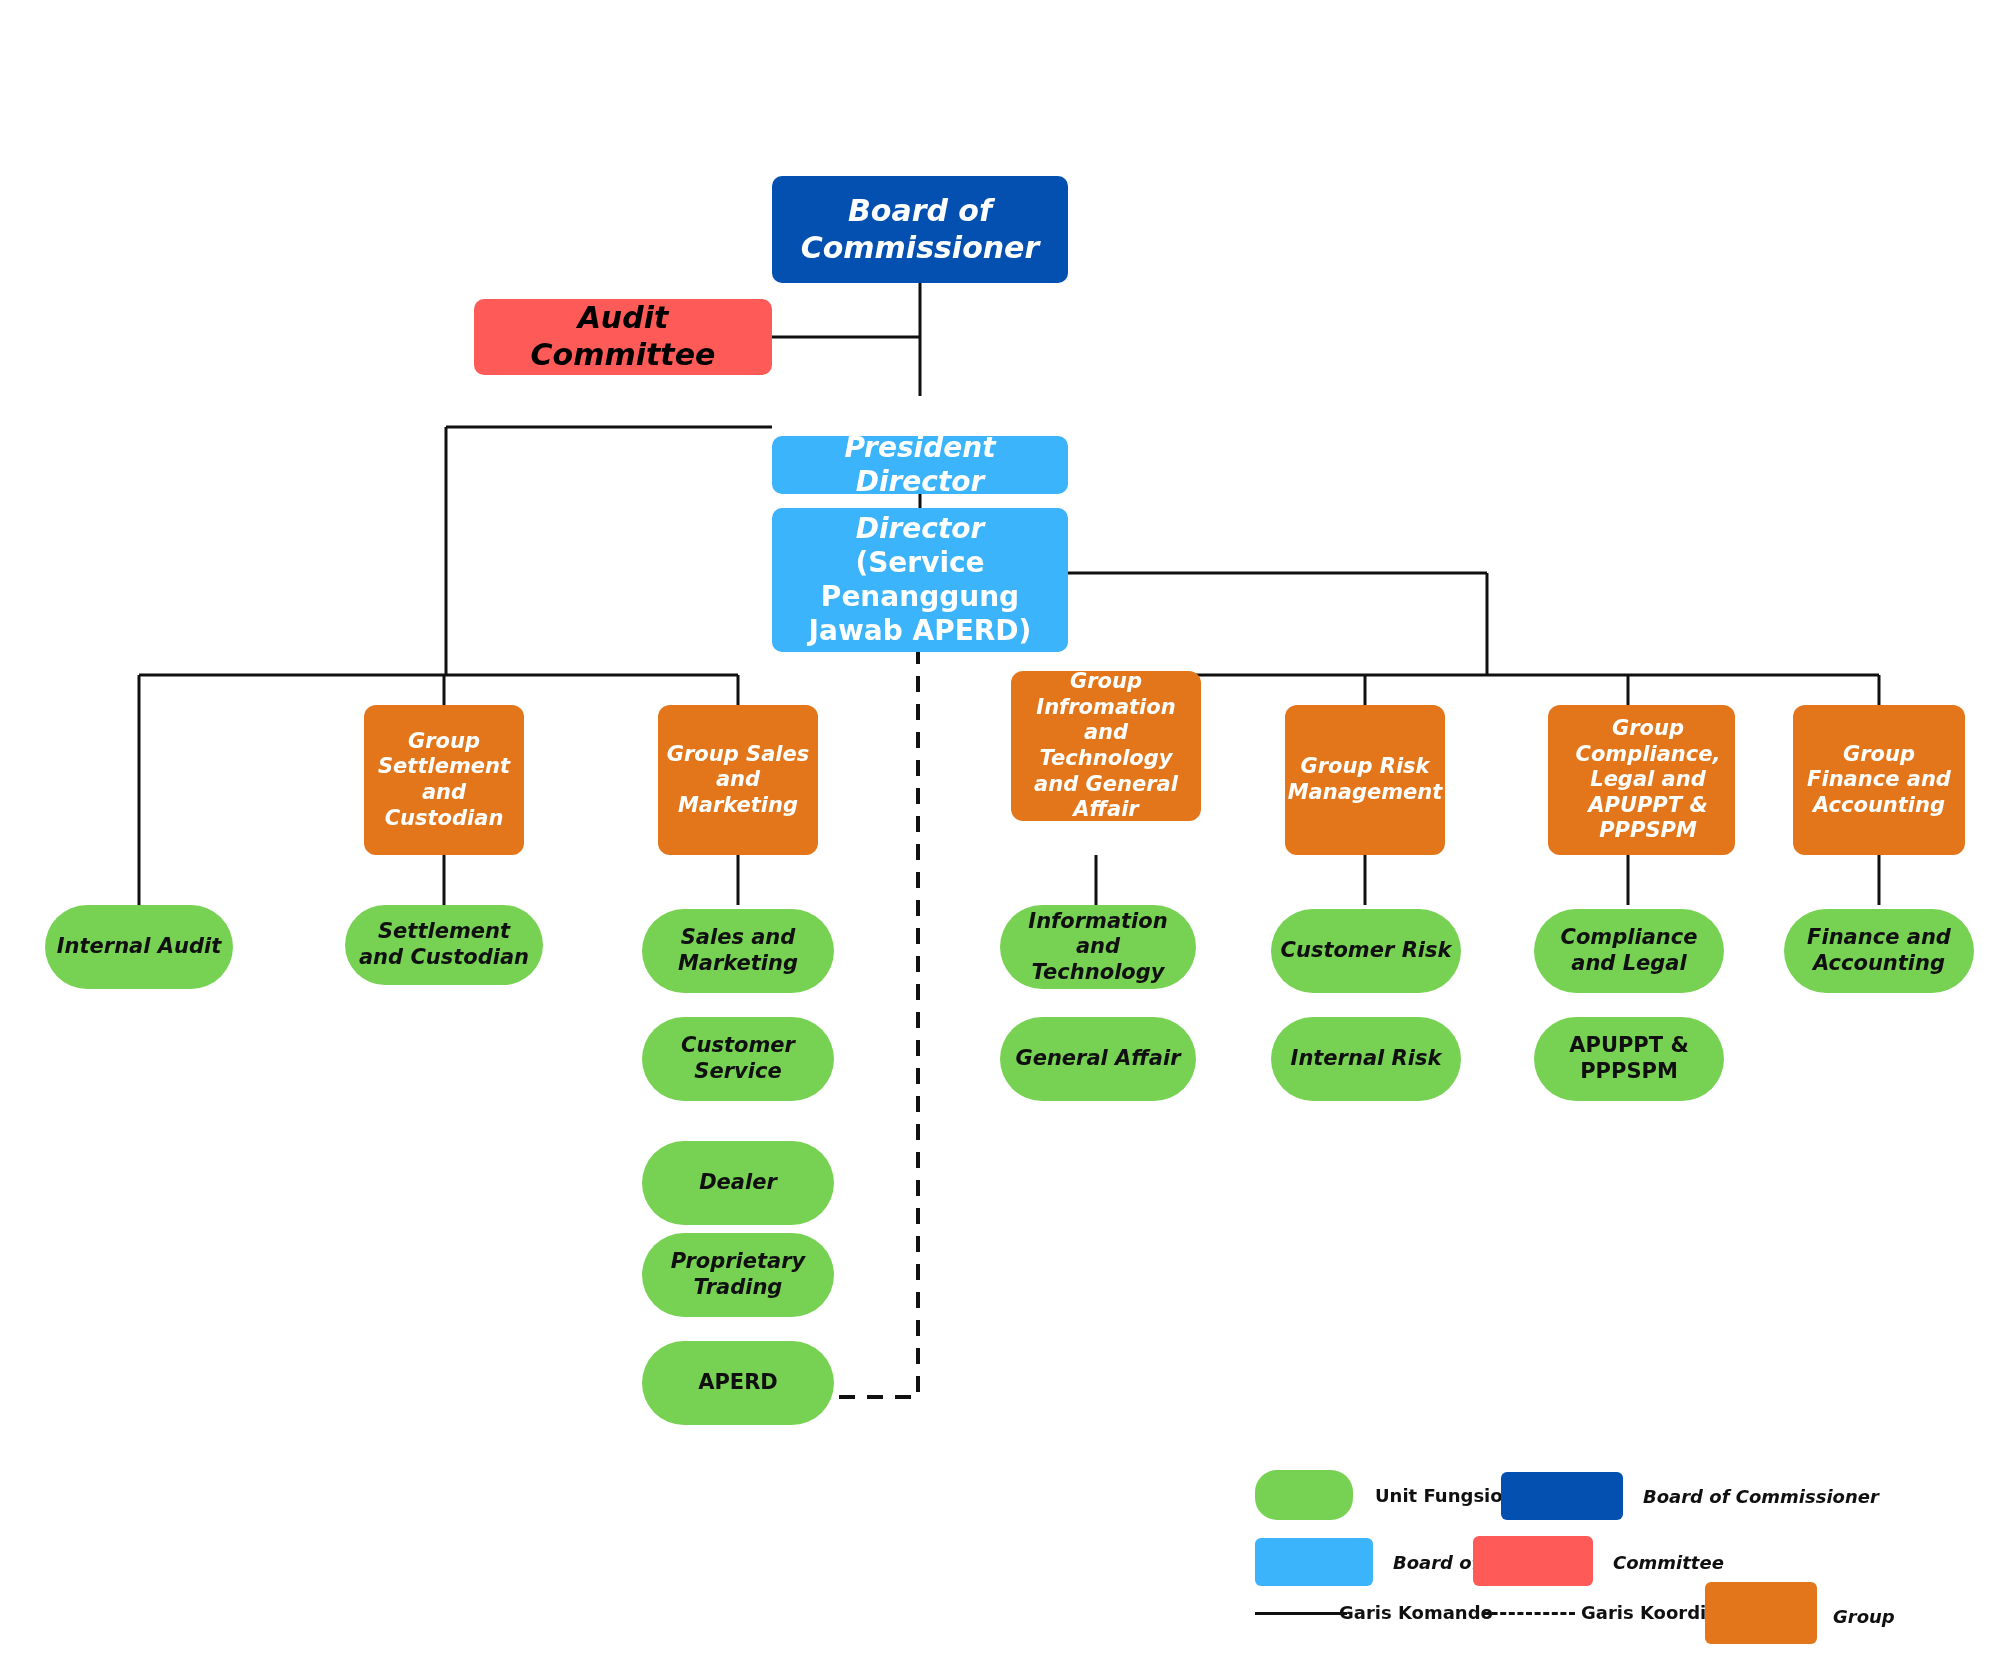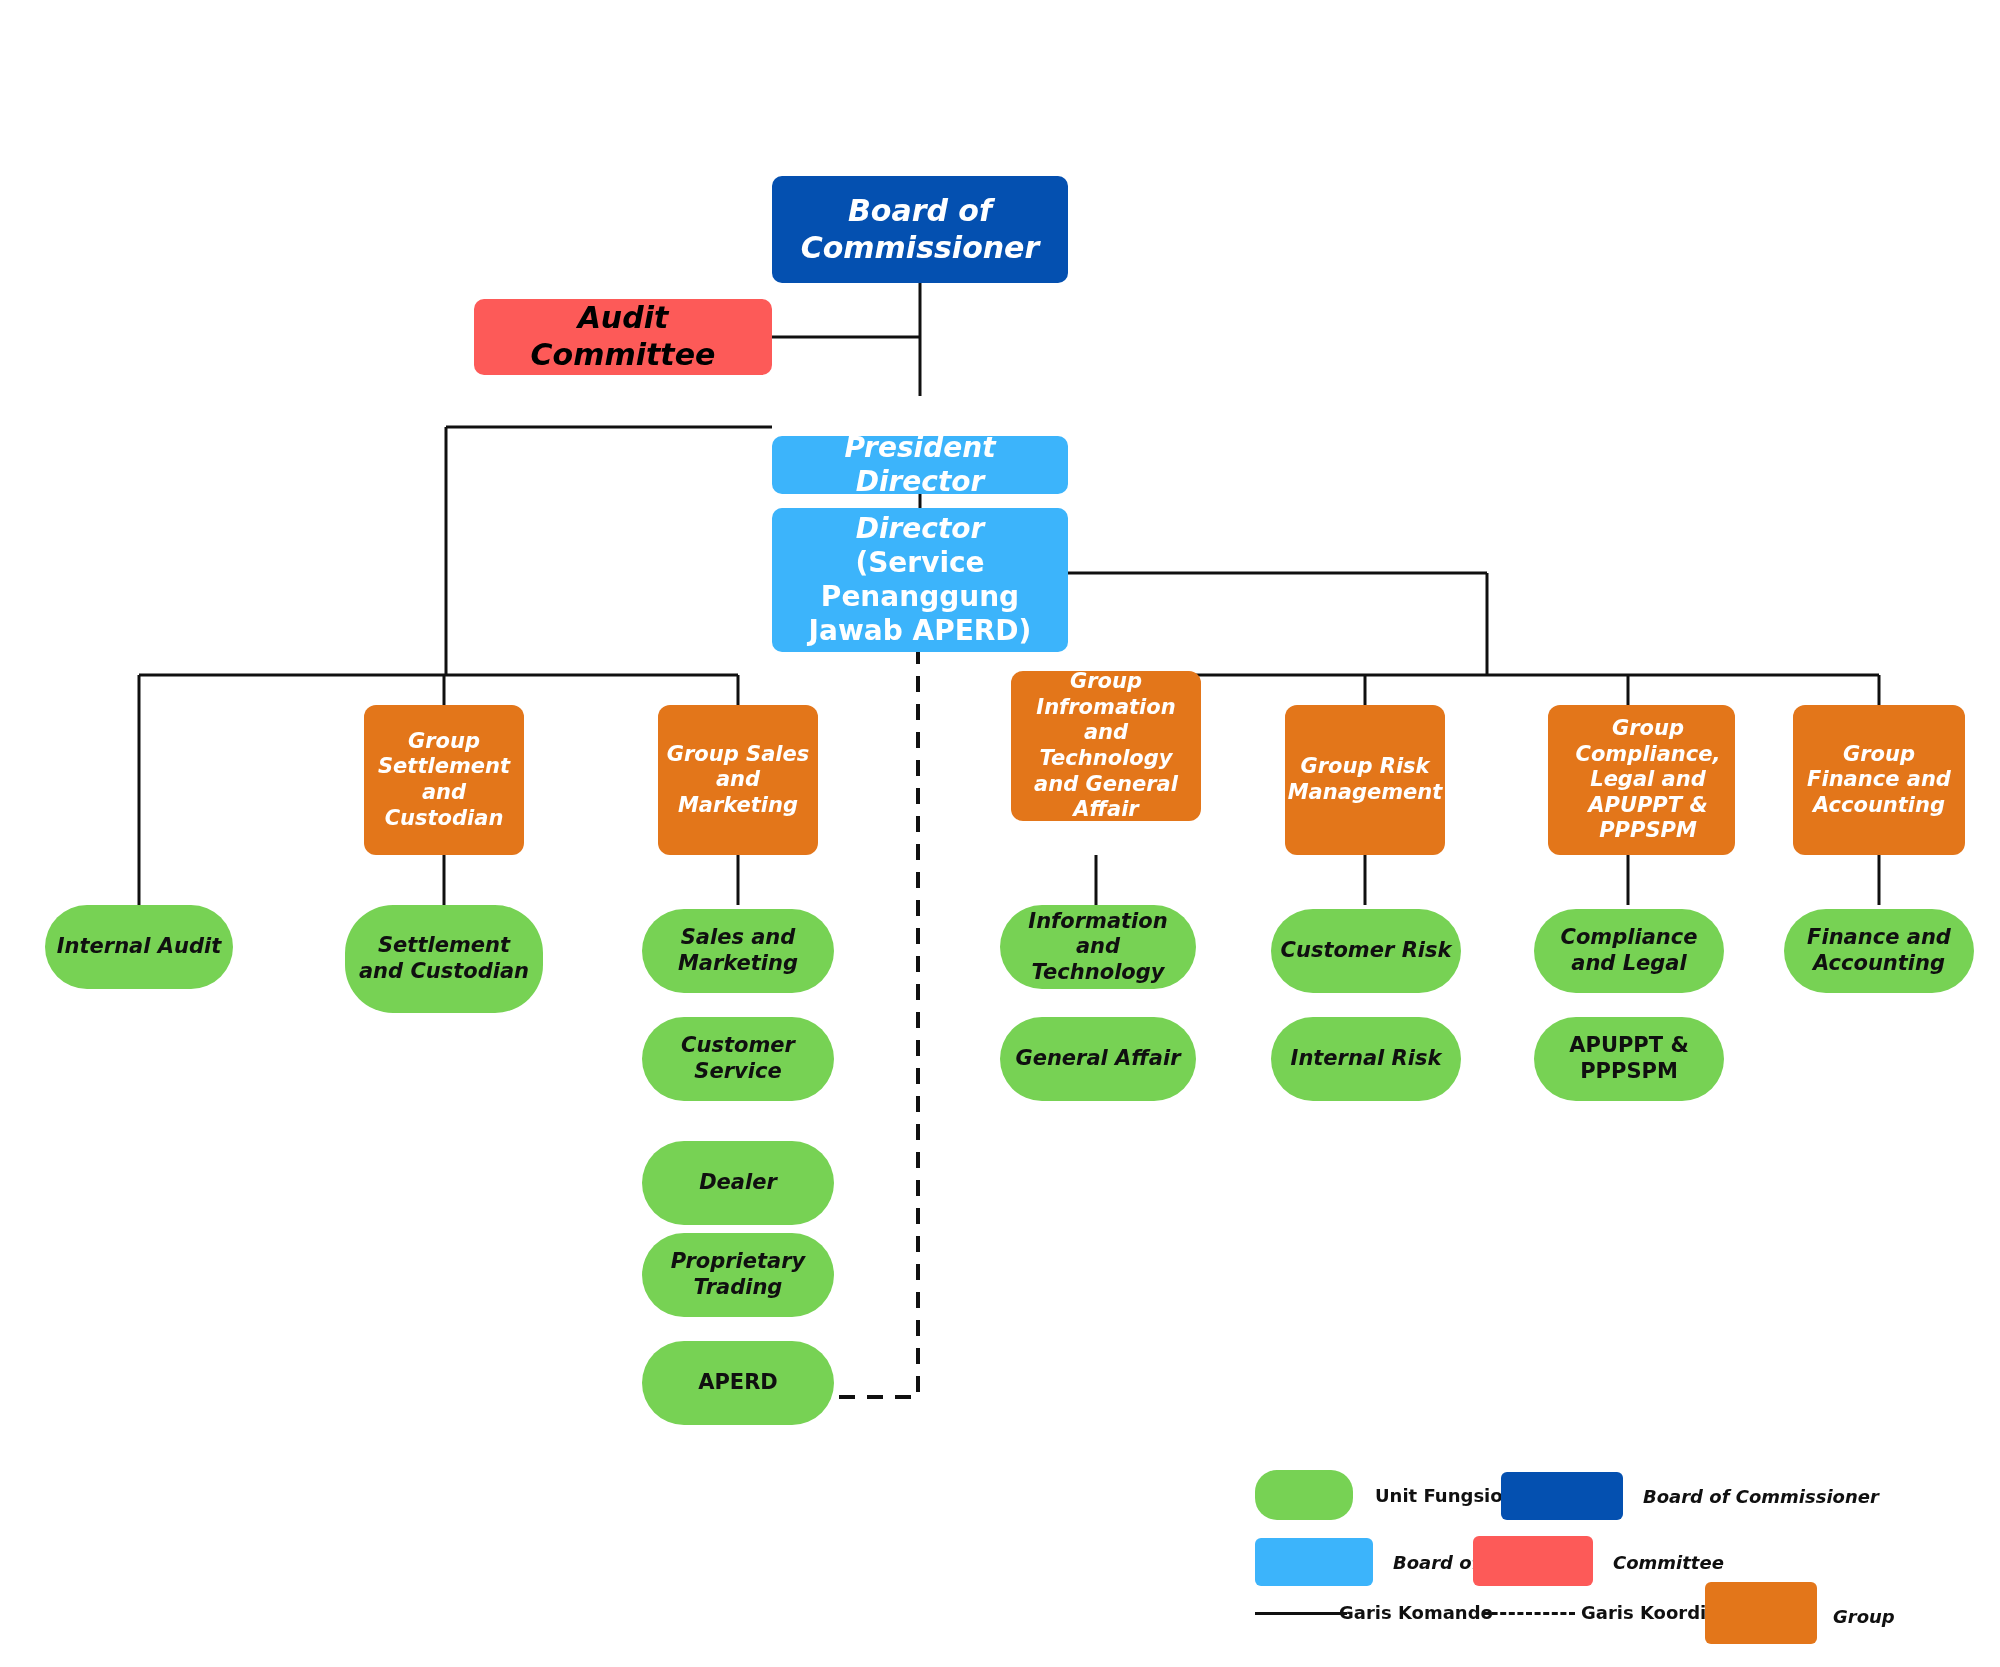--- a/index.html
+++ b/index.html
@@ -207,21 +207,21 @@
   </div>
 
   <div class="node n-group" style="left:1793px; top:705px; width:172px; height:150px;">
     <span>Group Finance and Accounting</span>
   </div>
 
   <div class="node n-unit" style="left:45px; top:905px; width:188px; height:84px;">
     <span>Internal Audit</span>
   </div>
 
-  <div class="node n-unit" style="left:345px; top:905px; width:198px; height:108px;">
+  <div class="node n-unit" style="left:345px; top:905px; width:198px; height:80px;">
     <span>Settlement and Custodian</span>
   </div>
 
   <div class="node n-unit" style="left:642px; top:909px; width:192px; height:84px;">
     <span>Sales and Marketing</span>
   </div>
 
   <div class="node n-unit" style="left:642px; top:1017px; width:192px; height:84px;">
     <span>Customer Service</span>
   </div>

